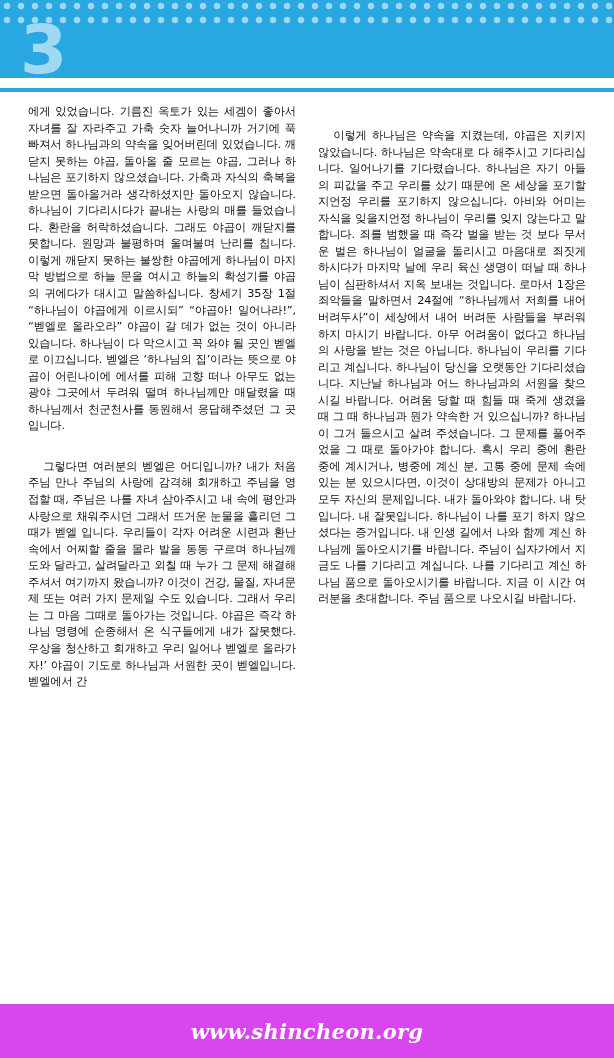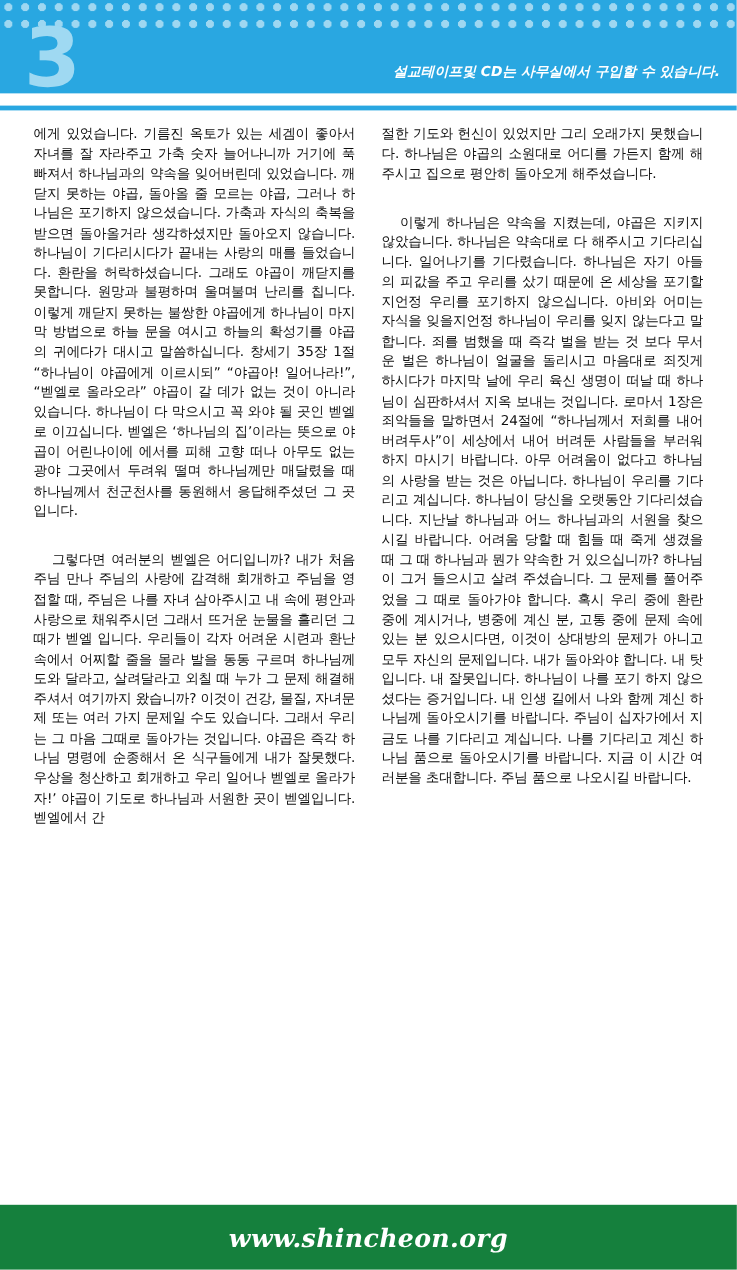--- a/index.html
+++ b/index.html
@@ -120,21 +120,21 @@
     margin-top: 24px;
   }
 
   
   .footer {
     position: absolute;
     left: 0;
     bottom: 0;
     width: 614px;
     height: 54px;
-    background: #15803d;
+    background: #d946ef;
     display: flex;
     align-items: center;
     justify-content: center;
   }
   .footer-url {
     font-family: "DejaVu Serif", serif;
     font-style: italic;
     font-weight: bold;
     font-size: 21px;
     color: #ffffff;
@@ -143,29 +143,27 @@
 </style>
 </head>
 <body>
 
 <div class="header">
   <div class="header-dots"></div>
   <div class="header-band"></div>
   <div class="header-band-bottom"></div>
   <div class="header-rule"></div>
   <div class="big-number">3</div>
-  <div class="header-note">설교테이프및 CD는 사무실에서 구입할 수 있습니다.</div>
 </div>
 
 <div class="content">
   <div class="column">
     <p>에게 있었습니다. 기름진 옥토가 있는 세겜이 좋아서 자녀를 잘 자라주고 가축 숫자 늘어나니까 거기에 푹 빠져서 하나님과의 약속을 잊어버린데 있었습니다. 깨닫지 못하는 야곱, 돌아올 줄 모르는 야곱, 그러나 하나님은 포기하지 않으셨습니다. 가축과 자식의 축복을 받으면 돌아올거라 생각하셨지만 돌아오지 않습니다. 하나님이 기다리시다가 끝내는 사랑의 매를 들었습니다. 환란을 허락하셨습니다. 그래도 야곱이 깨닫지를 못합니다. 원망과 불평하며 울며불며 난리를 칩니다. 이렇게 깨닫지 못하는 불쌍한 야곱에게 하나님이 마지막 방법으로 하늘 문을 여시고 하늘의 확성기를 야곱의 귀에다가 대시고 말씀하십니다. 창세기 35장 1절 “하나님이 야곱에게 이르시되” “야곱아! 일어나라!”, “벧엘로 올라오라” 야곱이 갈 데가 없는 것이 아니라 있습니다. 하나님이 다 막으시고 꼭 와야 될 곳인 벧엘로 이끄십니다. 벧엘은 ‘하나님의 집’이라는 뜻으로 야곱이 어린나이에 에서를 피해 고향 떠나 아무도 없는 광야 그곳에서 두려워 떨며 하나님께만 매달렸을 때 하나님께서 천군천사를 동원해서 응답해주셨던 그 곳입니다.</p>
     <p class="indent">그렇다면 여러분의 벧엘은 어디입니까? 내가 처음 주님 만나 주님의 사랑에 감격해 회개하고 주님을 영접할 때, 주님은 나를 자녀 삼아주시고 내 속에 평안과 사랑으로 채워주시던 그래서 뜨거운 눈물을 흘리던 그때가 벧엘 입니다. 우리들이 각자 어려운 시련과 환난 속에서 어찌할 줄을 몰라 발을 동동 구르며 하나님께 도와 달라고, 살려달라고 외칠 때 누가 그 문제 해결해주셔서 여기까지 왔습니까? 이것이 건강, 물질, 자녀문제 또는 여러 가지 문제일 수도 있습니다. 그래서 우리는 그 마음 그때로 돌아가는 것입니다. 야곱은 즉각 하나님 명령에 순종해서 온 식구들에게 내가 잘못했다. 우상을 청산하고 회개하고 우리 일어나 벧엘로 올라가자!’ 야곱이 기도로 하나님과 서원한 곳이 벧엘입니다. 벧엘에서 간</p>
   </div>
   <div class="column">
-    <p>절한 기도와 헌신이 있었지만 그리 오래가지 못했습니다. 하나님은 야곱의 소원대로 어디를 가든지 함께 해주시고 집으로 평안히 돌아오게 해주셨습니다.</p>
     <p class="indent">이렇게 하나님은 약속을 지켰는데, 야곱은 지키지 않았습니다. 하나님은 약속대로 다 해주시고 기다리십니다. 일어나기를 기다렸습니다. 하나님은 자기 아들의 피값을 주고 우리를 샀기 때문에 온 세상을 포기할지언정 우리를 포기하지 않으십니다. 아비와 어미는 자식을 잊을지언정 하나님이 우리를 잊지 않는다고 말합니다. 죄를 범했을 때 즉각 벌을 받는 것 보다 무서운 벌은 하나님이 얼굴을 돌리시고 마음대로 죄짓게 하시다가 마지막 날에 우리 육신 생명이 떠날 때 하나님이 심판하셔서 지옥 보내는 것입니다. 로마서 1장은 죄악들을 말하면서 24절에 “하나님께서 저희를 내어 버려두사”이 세상에서 내어 버려둔 사람들을 부러워하지 마시기 바랍니다. 아무 어려움이 없다고 하나님의 사랑을 받는 것은 아닙니다. 하나님이  우리를 기다리고 계십니다. 하나님이 당신을 오랫동안 기다리셨습니다. 지난날 하나님과 어느 하나님과의 서원을 찾으시길 바랍니다. 어려움 당할 때 힘들 때 죽게 생겼을 때 그 때 하나님과 뭔가 약속한 거 있으십니까? 하나님이 그거 들으시고 살려 주셨습니다. 그 문제를 풀어주었을 그 때로 돌아가야 합니다. 혹시 우리 중에 환란 중에 계시거나, 병중에 계신 분, 고통 중에 문제 속에 있는 분 있으시다면, 이것이 상대방의 문제가 아니고 모두 자신의 문제입니다. 내가 돌아와야 합니다. 내 탓입니다. 내 잘못입니다. 하나님이 나를 포기 하지 않으셨다는 증거입니다. 내 인생 길에서 나와 함께 계신 하나님께 돌아오시기를 바랍니다. 주님이 십자가에서 지금도 나를 기다리고 계십니다. 나를 기다리고 계신 하나님 품으로 돌아오시기를 바랍니다. 지금 이 시간 여러분을 초대합니다. 주님 품으로 나오시길 바랍니다.</p>
   </div>
 </div>
 
 <div class="footer">
   <span class="footer-url">www.shincheon.org</span>
 </div>
 
 </body></html>

